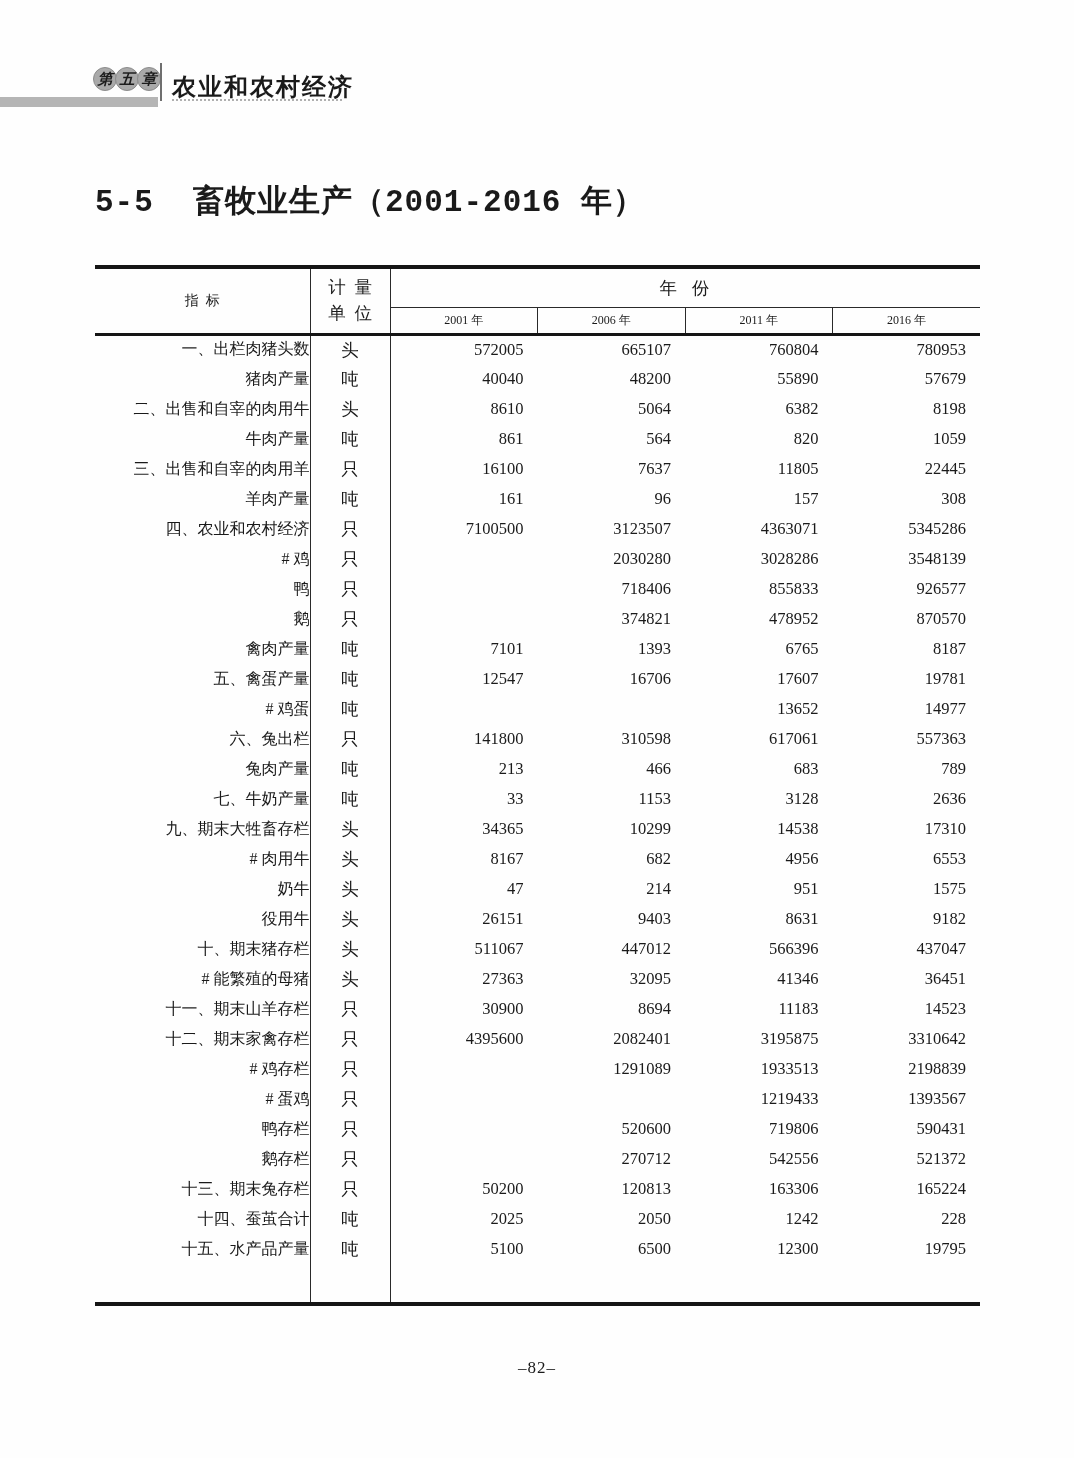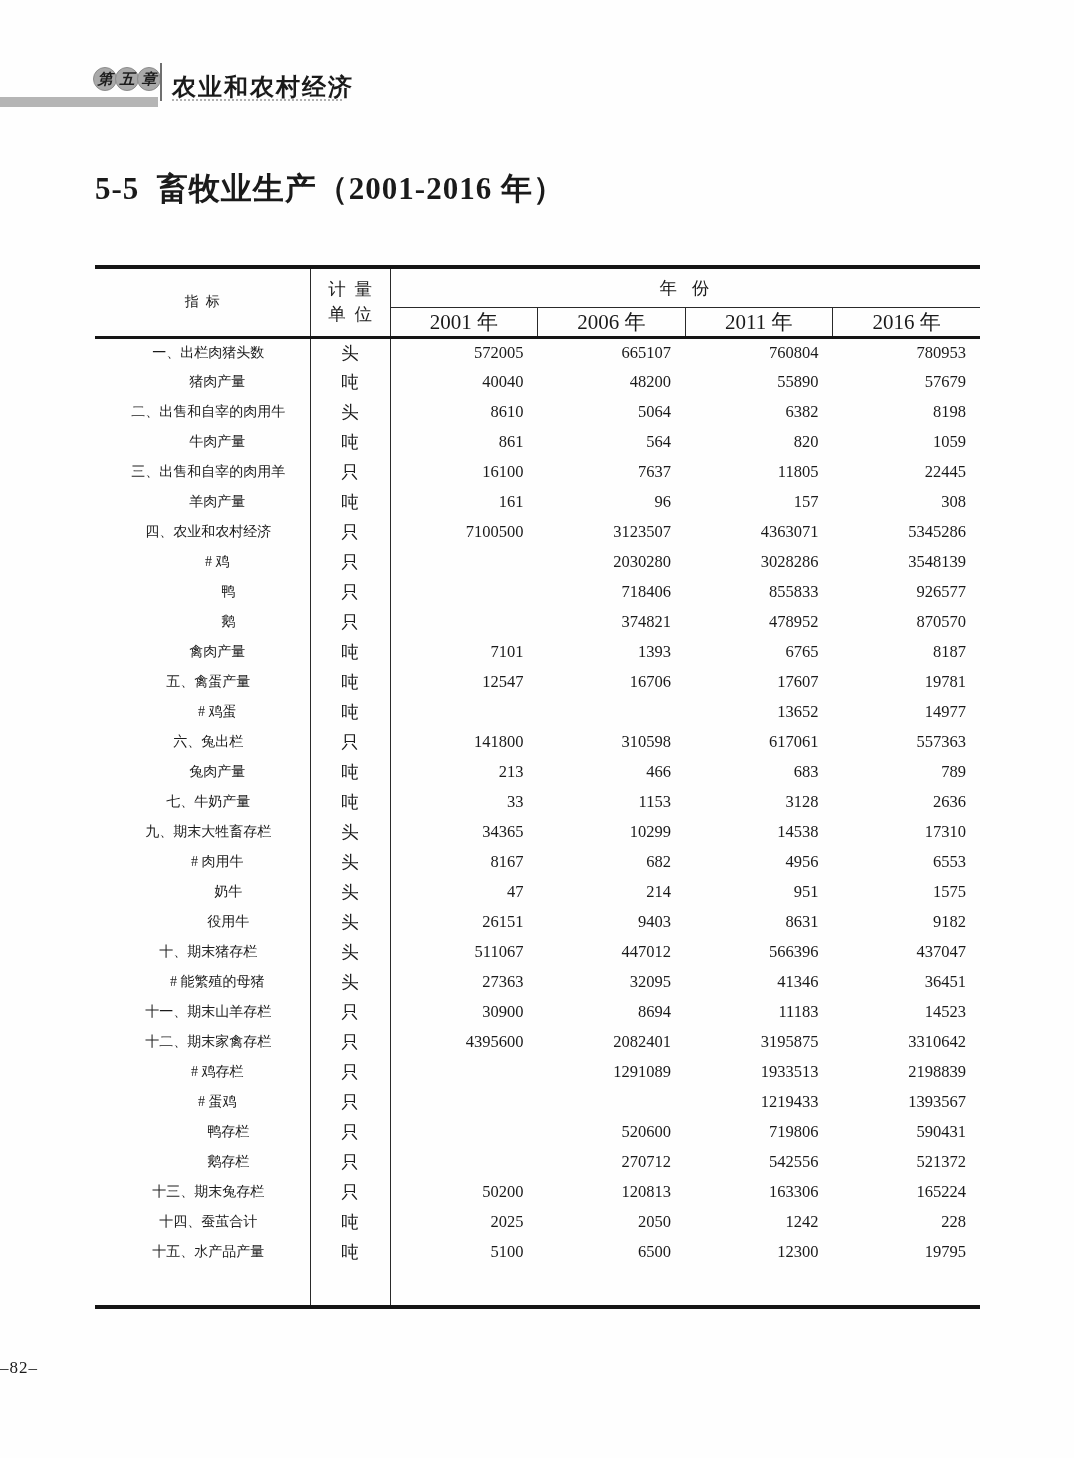--- a/index.html
+++ b/index.html
@@ -27,60 +27,60 @@
   .chapter-divider { position:absolute; left:160px; top:63px; width:2px; height:38px; background:#6f6f6f; }
   .chapter-title {
     position:absolute; left:172px; top:71px;
     font-family:"Liberation Sans","DejaVu Sans",sans-serif;
     font-size:24px; font-weight:600; letter-spacing:2px; white-space:pre;
   }
   .dotted-rule { position:absolute; left:172px; top:99px; width:170px; border-top:2px dotted #b0b0b0; }
 
   
   .table-title {
-    position:absolute; left:95px; top:168px;
-    font-size:31px; font-weight:700; letter-spacing:1px; white-space:pre;
+    position:absolute; left:95px; top:180px;
+    font-size:31px; font-weight:700; letter-spacing:1px; white-space:pre;font-family:Liberation Mono, monospace;
   }
 
   
   table.stat-table {
     position:absolute; left:95px; top:265px; width:885px;
     border-collapse:collapse; table-layout:fixed;
     border-top:4px solid #151515;
     border-bottom:4px solid #151515;
     font-size:17px;
   }
   col.c-ind  { width:215px; }
   col.c-unit { width:80px;  }
   col.c-year { width:147.5px; }
 
   thead th { font-weight:normal; text-align:center; white-space:pre; }
   .th-ind  { border-right:1.5px solid #2a2a2a; border-bottom:3px solid #151515; font-size:14px; }
   .th-unit { border-right:1.5px solid #2a2a2a; border-bottom:3px solid #151515; font-size:17.5px; line-height:1.45;text-align:center; }
   .th-year { height:40px; border-bottom:1.5px solid #2a2a2a; font-size:17.5px; letter-spacing:2px; }
-  tr.year-row th { height:27px; border-bottom:3px solid #151515; font-size:21px; }
+  tr.year-row th { height:27px; border-bottom:3px solid #151515; font-size:12px; }
   tr.year-row th + th { border-left:1.5px solid #2a2a2a; }
 
   tbody td { height:30px; vertical-align:middle; }
-  .ind-cell  { text-align:center; white-space:pre; font-size:14px; }
+  .ind-cell  { text-align:right; white-space:pre; font-size:16px; }
   .indent-0  { padding-left:12px; }
   .indent-1  { padding-left:30px; }
   .indent-2  { padding-left:52px; }
   .unit-cell {
     text-align:center;
     border-left:1.5px solid #2a2a2a; border-right:1.5px solid #2a2a2a;
     font-size:17.5px;
   }
   .num-cell  { text-align:right; padding-right:14px; font-size:16.5px; }
   tr.spacer-row td { height:40px; }
 
   
   .page-footer {
     position:absolute; left:0; top:1358px; width:1074px;
-    font-size:17px; letter-spacing:1px;
+    text-align:center; font-size:17px; letter-spacing:1px;
   }
 </style>
 </head>
 <body>
 
 <div class="page">
 
   <div class="badge-circles">
     <span class="badge-circle">第</span>
     <span class="badge-circle">五</span>

